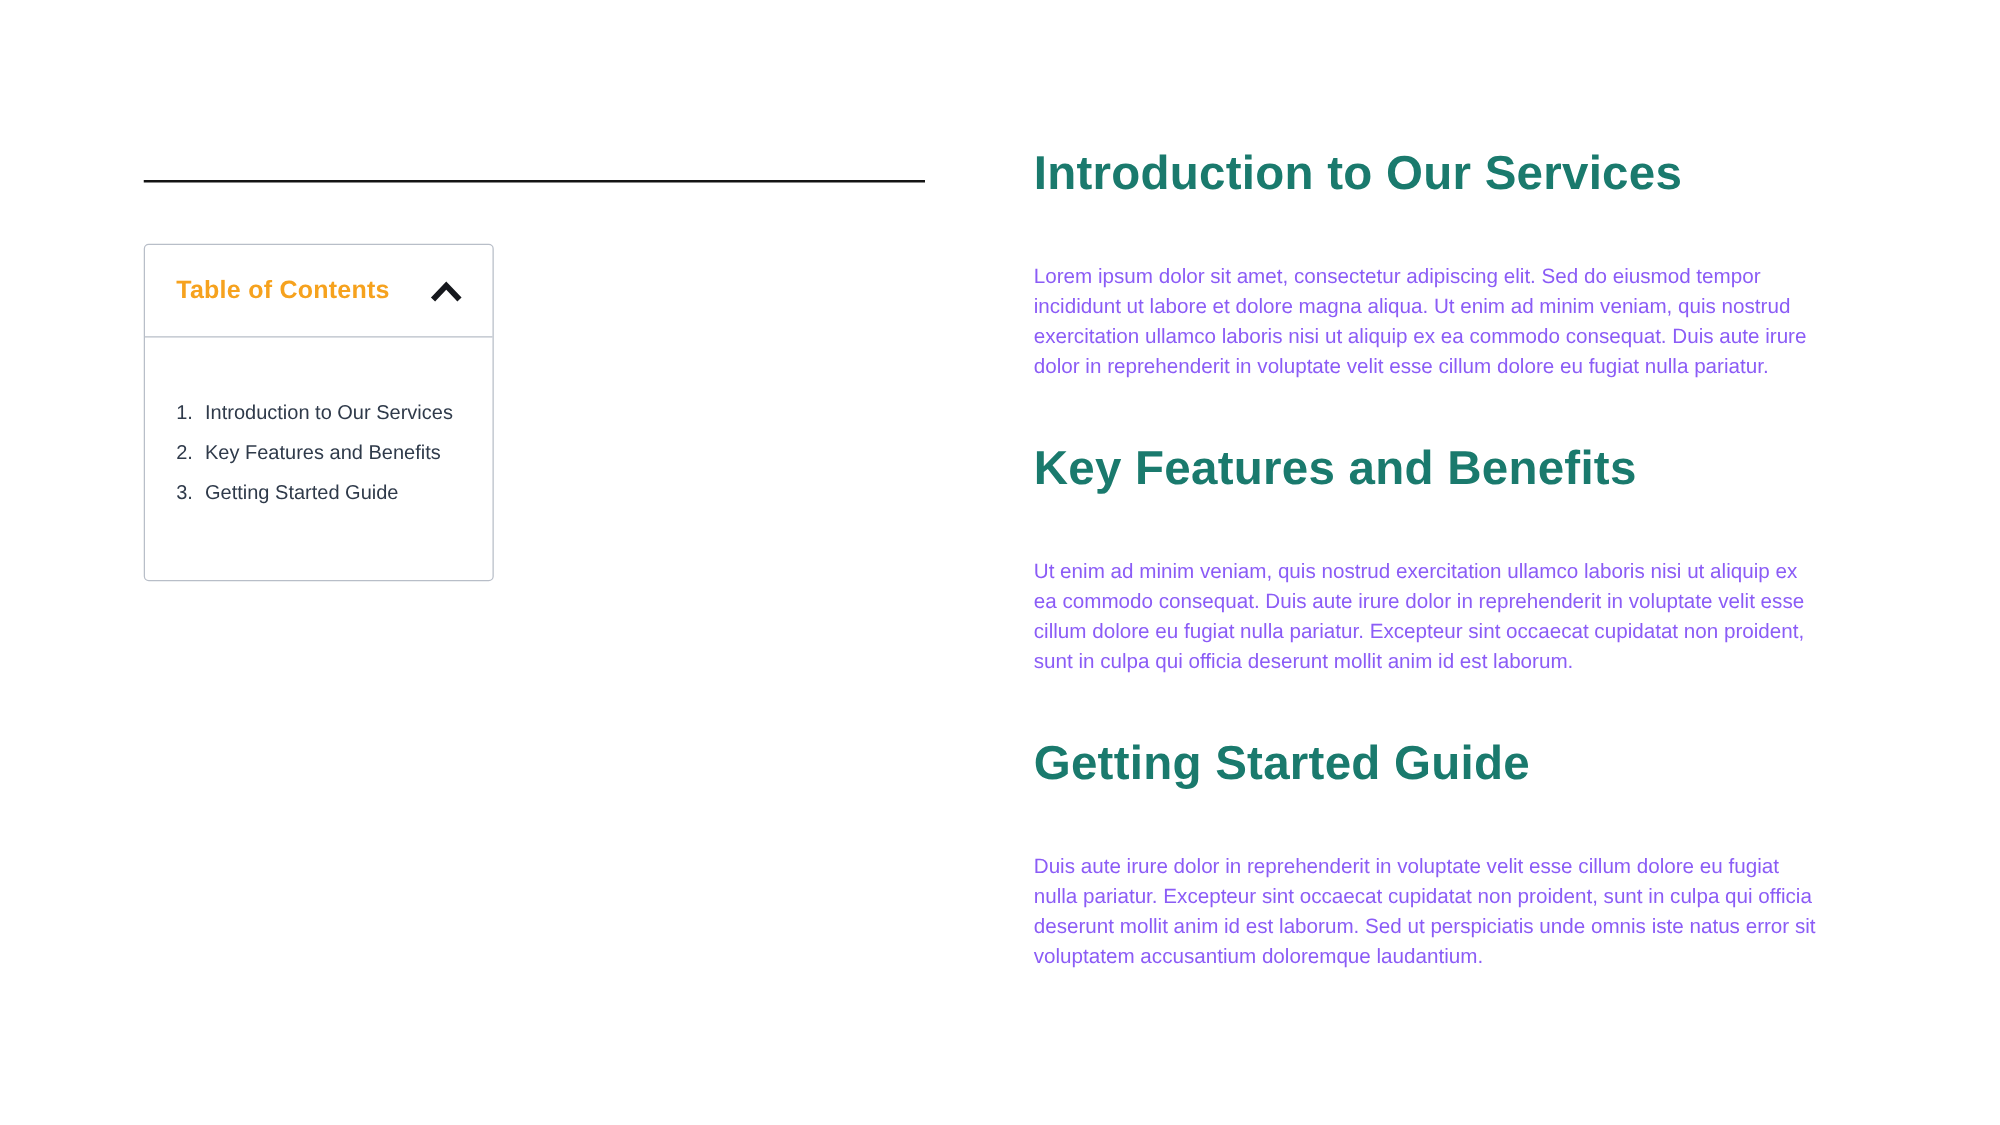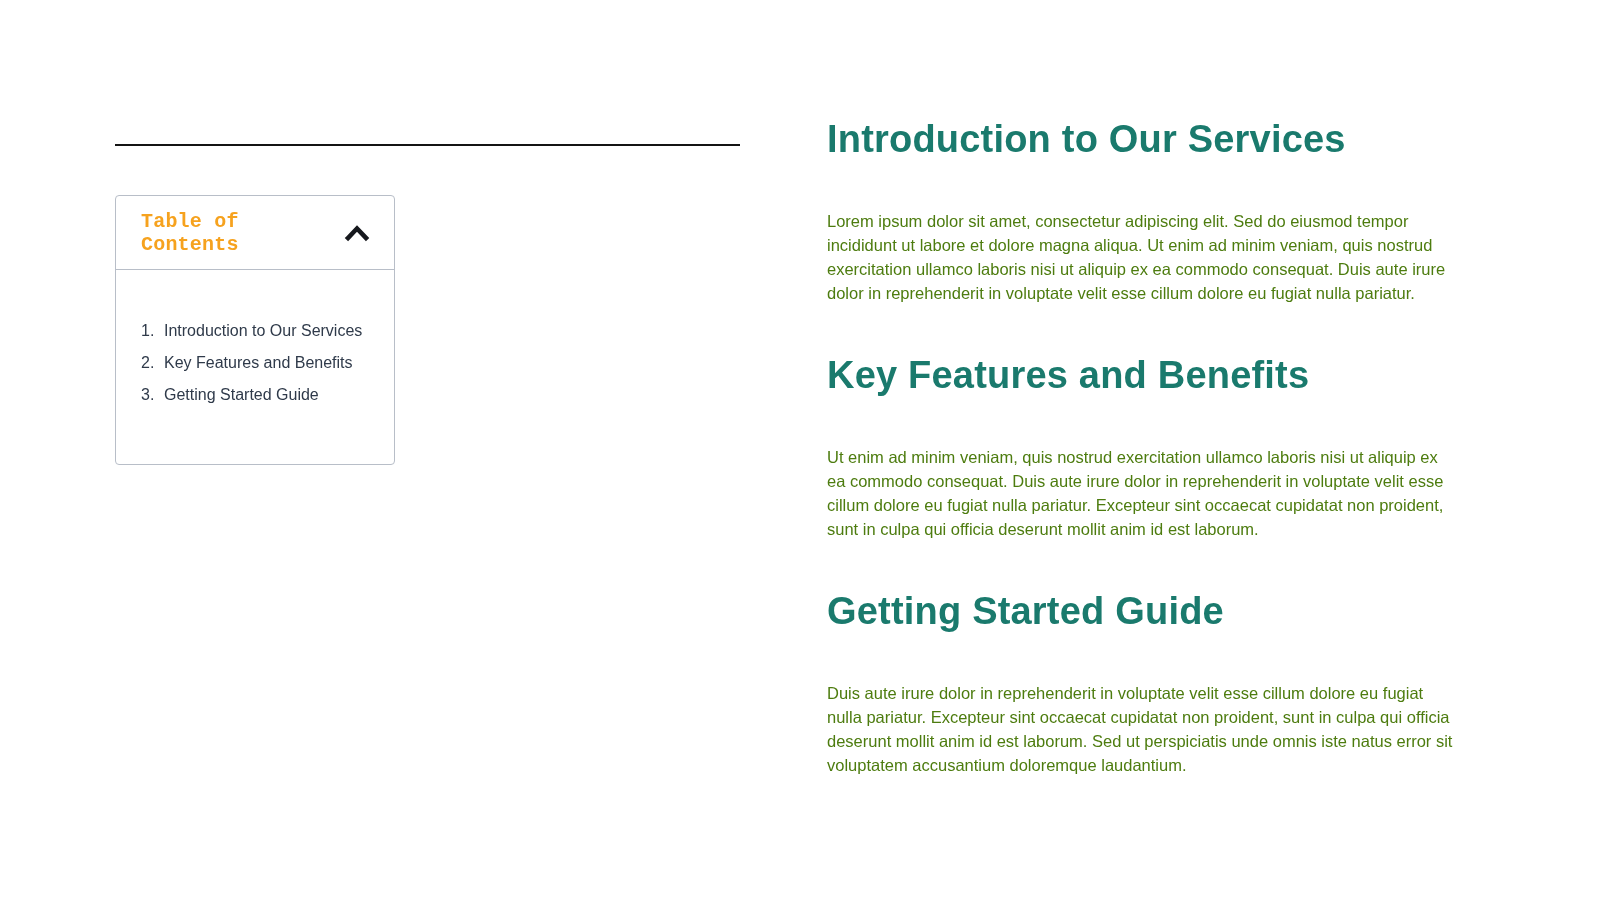--- a/index.html
+++ b/index.html
@@ -25,26 +25,25 @@
   .toc-box {
     margin-top: 49px;
     width: 280px;
     border: 1px solid #b8bec8;
     border-radius: 4px;
     background: #ffffff;
   }
   .toc-header {
     display: flex;
     align-items: center;
-    justify-content: center;
+    justify-content: space-between;
     padding: 0 24px 0 25px;
     height: 74px;
     border-bottom: 1px solid #b8bec8;
     cursor: pointer;
-    font-family: Liberation Mono, monospace;
   }
   .toc-title {
     color: #f6a21e;
     font-size: 20px;
     font-weight: 700;
     letter-spacing: 0.2px;
   }
   .toc-chevron { display: flex; align-items: center; }
   .toc-list {
     list-style: none;
@@ -66,21 +65,21 @@
     color: #1a7a6d;
     font-size: 38px;
     line-height: 46px;
     font-weight: 700;
     letter-spacing: 0.2px;
   }
   .section p {
     margin-top: 47px;
     font-size: 16.5px;
     line-height: 24px;
-    color: #4d7c0f;
+    color: #8b5cf6;
   }
   .section + .section { margin-top: 47px; }
 </style>
 </head>
 <body>
 
 <div class="layout">
 
   <div class="col-left">
     <div class="top-rule"></div>

